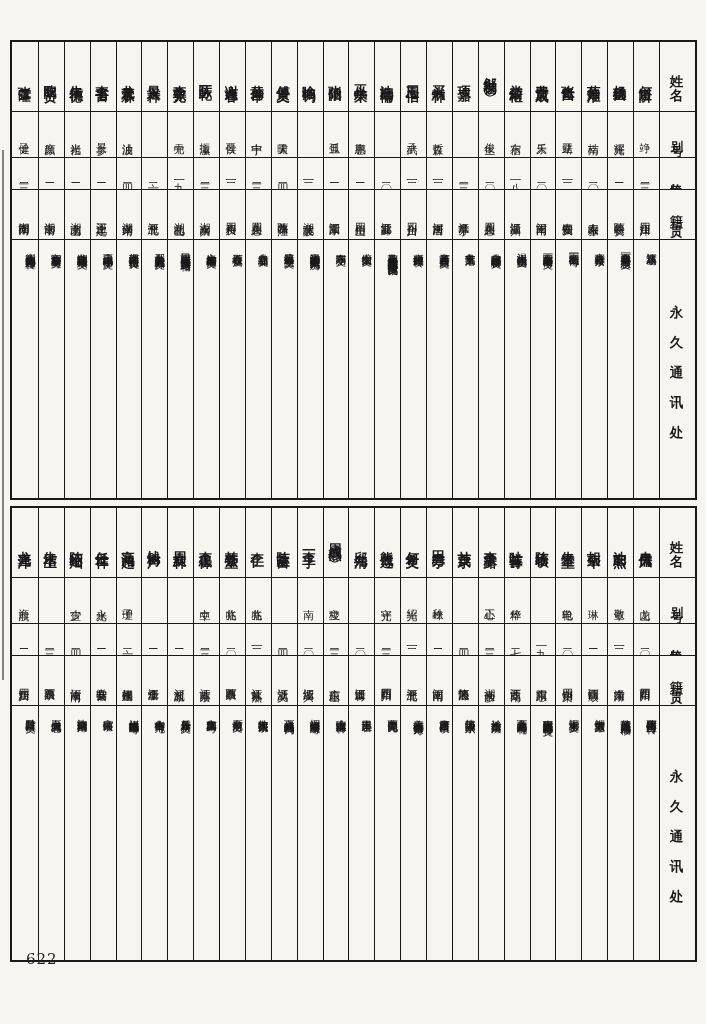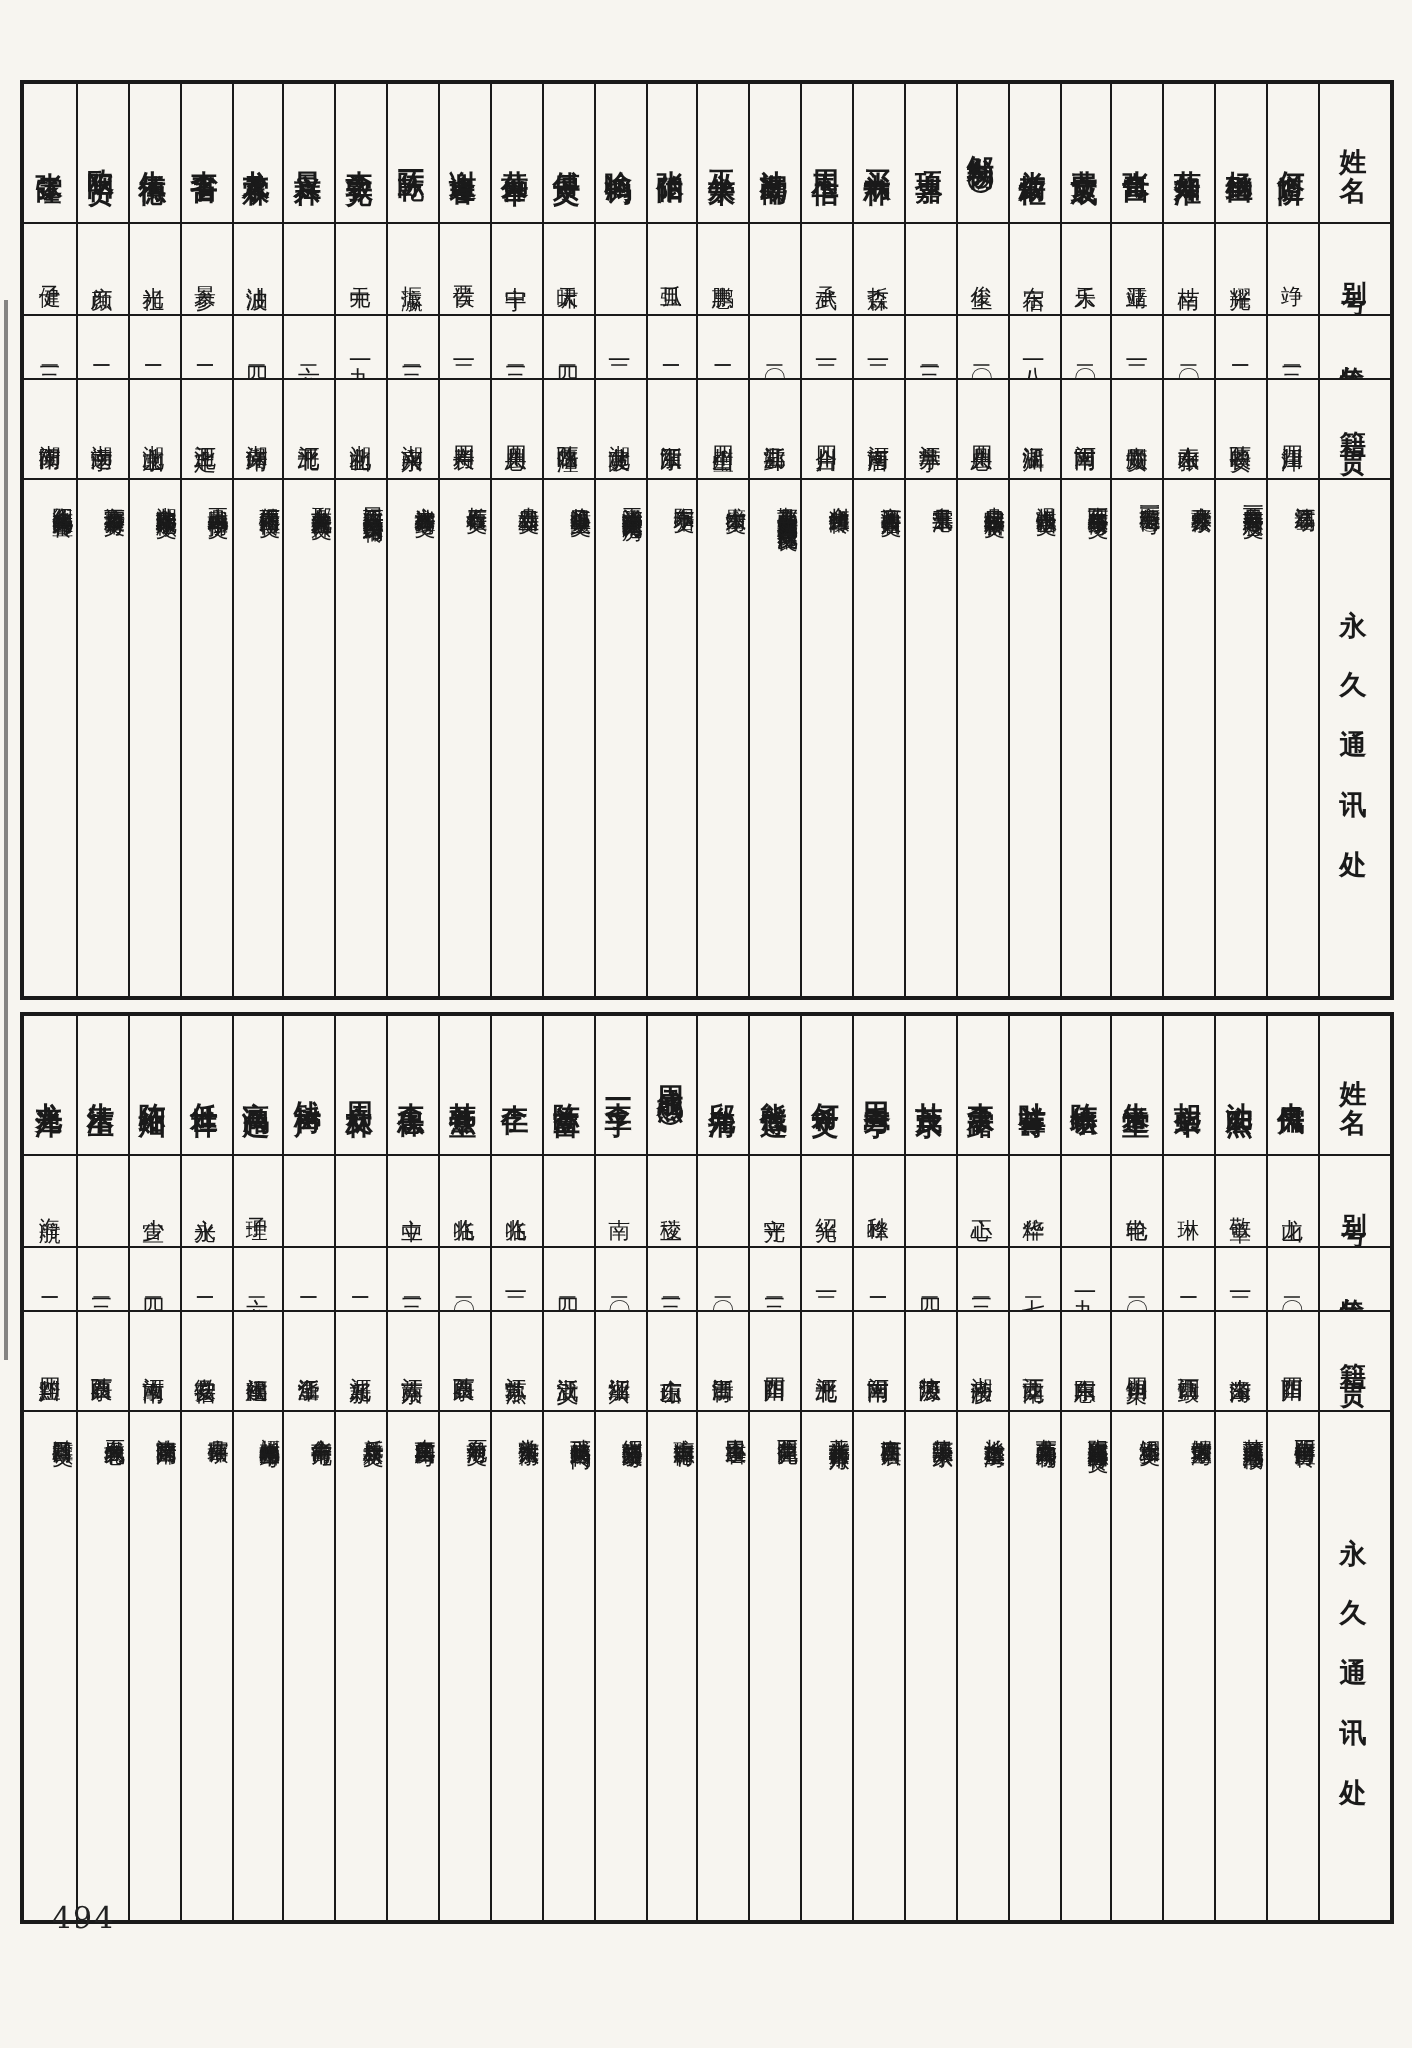--- a/index.html
+++ b/index.html
@@ -408,14 +408,14 @@
         <div class="cell c-addr">石泉城内大北巷</div>
       </div>
       <div class="col">
         <div class="cell c-name">龙光津</div>
         <div class="cell c-alias">海航</div>
         <div class="cell c-age">二二</div>
         <div class="cell c-native">四川黔江</div>
         <div class="cell c-addr">黔江县河口镇交</div>
       </div>
     </div>
-  <div class="pageno">494</div>
+  <div class="pageno">622</div>
 </div>
 
 </body></html>

